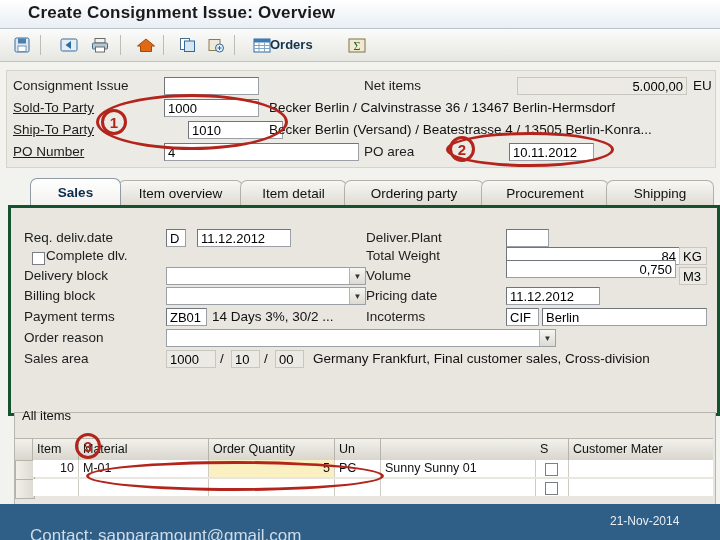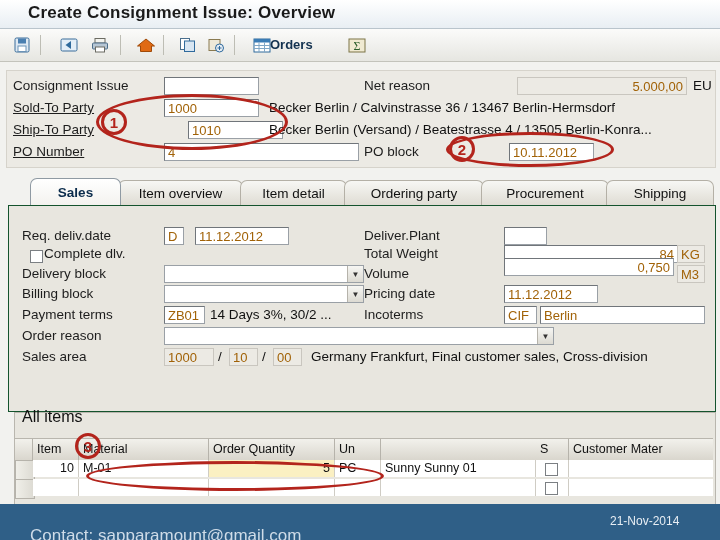--- a/index.html
+++ b/index.html
@@ -45,21 +45,21 @@
   .hdr{
     position:absolute;left:6px;top:70px;width:708px;height:96px;
     background:#eceae4;
     border:1px solid #d6d3cb;
   }
   .lbl{position:absolute;font-size:13.5px;color:#1d1d1d;white-space:nowrap;}
   .lblu{position:absolute;font-size:13.5px;color:#1d1d1d;white-space:nowrap;text-decoration:underline;}
   .fld{
     position:absolute;height:18px;background:#ffffff;
     border:1px solid #9aa0a6;border-top-color:#70757a;border-left-color:#70757a;
-    font-size:13px;color:#a16207;line-height:18px;padding:0 3px;box-sizing:border-box;
+    font-size:13px;color:#000000;line-height:18px;padding:0 3px;box-sizing:border-box;
     white-space:nowrap;overflow:hidden;
   }
   .fld.ro{background:#eceae4;border-color:#c9c6bf;}
   .fld.r{text-align:right;}
   .plain{position:absolute;font-size:13.5px;color:#111;white-space:nowrap;}
   
   .tabstrip{
     position:absolute;left:8px;top:180px;width:706px;height:26px;
   }
   .tab{
@@ -73,21 +73,21 @@
   }
   .tab.sel{
     background:linear-gradient(#ffffff,#f3f2ee);
     font-weight:bold;color:#0b2c4c;
     border-color:#8f9aa3;
     height:28px;top:-2px;
   }
   
   .tabbody{
     position:absolute;left:8px;top:205px;width:706px;height:205px;
-    background:#e8e6df;border:1px solid #14532d;
+    background:#e8e6df;border:3px solid #14532d;
   }
   .chk{
     position:absolute;width:11px;height:11px;background:#fff;
     border:1px solid #7b7f83;
   }
   .drop{
     position:absolute;height:18px;background:#fff;
     border:1px solid #9aa0a6;box-sizing:border-box;
   }
   .drop .arrow{
@@ -97,21 +97,21 @@
     display:flex;align-items:center;justify-content:center;
     font-size:8px;color:#333;
   }
   
   .itemsbox{
     position:absolute;left:14px;top:412px;width:700px;height:92px;
     background:#e8e6df;border:1px solid #b9b6ae;
   }
   .allitems{
     position:absolute;left:22px;top:408px;
-    font-size:16px;color:#111;
+    font-size:13px;color:#111;
   }
   .gridhdr{
     position:absolute;left:15px;top:438px;width:698px;height:21px;
     background:linear-gradient(#f2f1ec,#d9d6cd);
     border-top:1px solid #b9b6ae;border-bottom:1px solid #b0ada4;
   }
   .gcell{
     position:absolute;top:0;height:21px;line-height:21px;
     font-size:12.5px;color:#111;
     border-right:1px solid #b6b3ab;
@@ -219,35 +219,35 @@
           <rect x="1" y="1" width="16" height="13" fill="#f0ead2" stroke="#7d7546"></rect>
           <text x="9" y="12" font-size="12" text-anchor="middle" fill="#2b5d2b" font-family="Liberation Serif, serif">Σ</text>
         </svg>
     </div>
   </div>
 
   <div class="hdr">
     <div class="lbl" style="left:6px;top:7px;">Consignment Issue</div>
     <div class="fld" style="left:157px;top:6px;width:95px;"></div>
 
-    <div class="lbl" style="left:357px;top:7px;">Net reason</div>
+    <div class="lbl" style="left:357px;top:7px;">Net items</div>
     <div class="fld ro r" style="left:510px;top:6px;width:170px;">5.000,00</div>
     <div class="plain" style="left:686px;top:7px;text-align:right;">EU</div>
 
     <div class="lblu" style="left:6px;top:29px;">Sold-To Party</div>
     <div class="fld" style="left:157px;top:28px;width:95px;">1000</div>
     <div class="plain" style="left:262px;top:29px;">Becker Berlin / Calvinstrasse 36 / 13467 Berlin-Hermsdorf</div>
 
     <div class="lblu" style="left:6px;top:51px;">Ship-To Party</div>
     <div class="fld" style="left:157px;top:50px;width:95px;margin-left:24px;">1010</div>
     <div class="plain" style="left:262px;top:51px;">Becker Berlin (Versand) / Beatestrasse 4 / 13505 Berlin-Konra...</div>
 
     <div class="lblu" style="left:6px;top:73px;">PO Number</div>
     <div class="fld" style="left:157px;top:72px;width:195px;">4</div>
-    <div class="lbl" style="left:357px;top:73px;">PO block</div>
+    <div class="lbl" style="left:357px;top:73px;">PO area</div>
     <div class="fld" style="left:502px;top:72px;width:85px;">10.11.2012</div>
   </div>
 
   <div class="tabstrip">
     <div class="tab" style="left:110px;width:125px;">
         <span>Item overview</span>
       </div>
     <div class="tab sel" style="left:22px;width:91px;">
         <span>Sales</span>
       </div>

